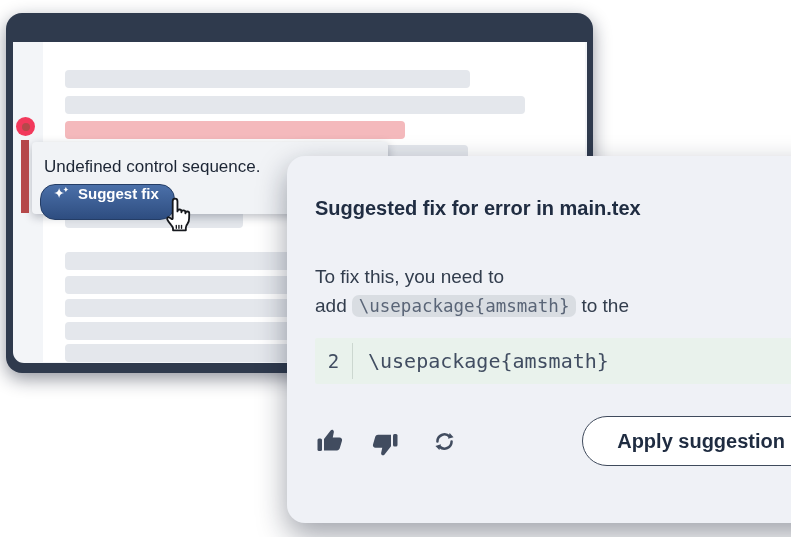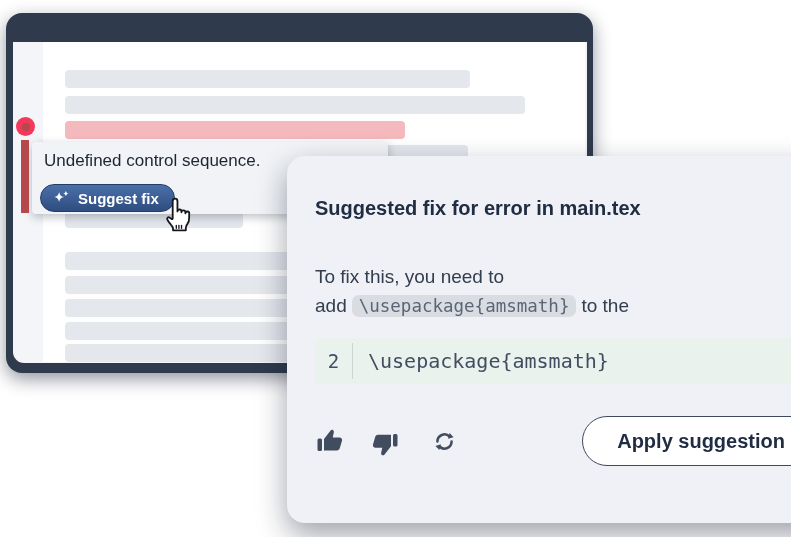--- a/index.html
+++ b/index.html
@@ -22,23 +22,23 @@
               border-radius:50%;background:#f2395c;z-index:3;
               display:flex;align-items:center;justify-content:center;}
   .gutter-dot-inner{width:8px;height:8px;border-radius:50%;background:#b5484a;}
   .gutter-bar{position:absolute;left:21px;top:140px;width:8px;height:73px;
               background:#b5484a;z-index:3;}
 
   
   .tooltip{position:absolute;left:32px;top:142px;width:356px;height:72px;
            background:#f1f3f6;border-radius:4px;z-index:2;
            box-shadow:0 3px 10px rgba(15,23,42,.28);}
-  .tooltip-msg{position:absolute;left:12px;top:9px;font-size:17px;color:#1c2534;}
-  .suggest-btn{position:absolute;left:8px;top:42px;height:28px;
-               display:flex;align-items:center;gap:7px;padding:0 15px 0 11px;
+  .tooltip-msg{position:absolute;left:12px;top:15px;font-size:17px;color:#1c2534;}
+  .suggest-btn{position:absolute;left:8px;top:42px;height:36px;
+               display:flex;align-items:flex-start;gap:7px;padding:0 15px 0 11px;
                border:1px solid #243d66;border-radius:15px;cursor:pointer;
                background:linear-gradient(#4b70a9,#2e4d80);
                font-family:inherit;font-size:15px;font-weight:bold;color:#ffffff;}
   .sparkle{display:block;}
 
   
   .cursor{position:absolute;left:160px;top:196px;z-index:6;}
 
   
   .card{position:absolute;left:287px;top:156px;width:561px;height:367px;

